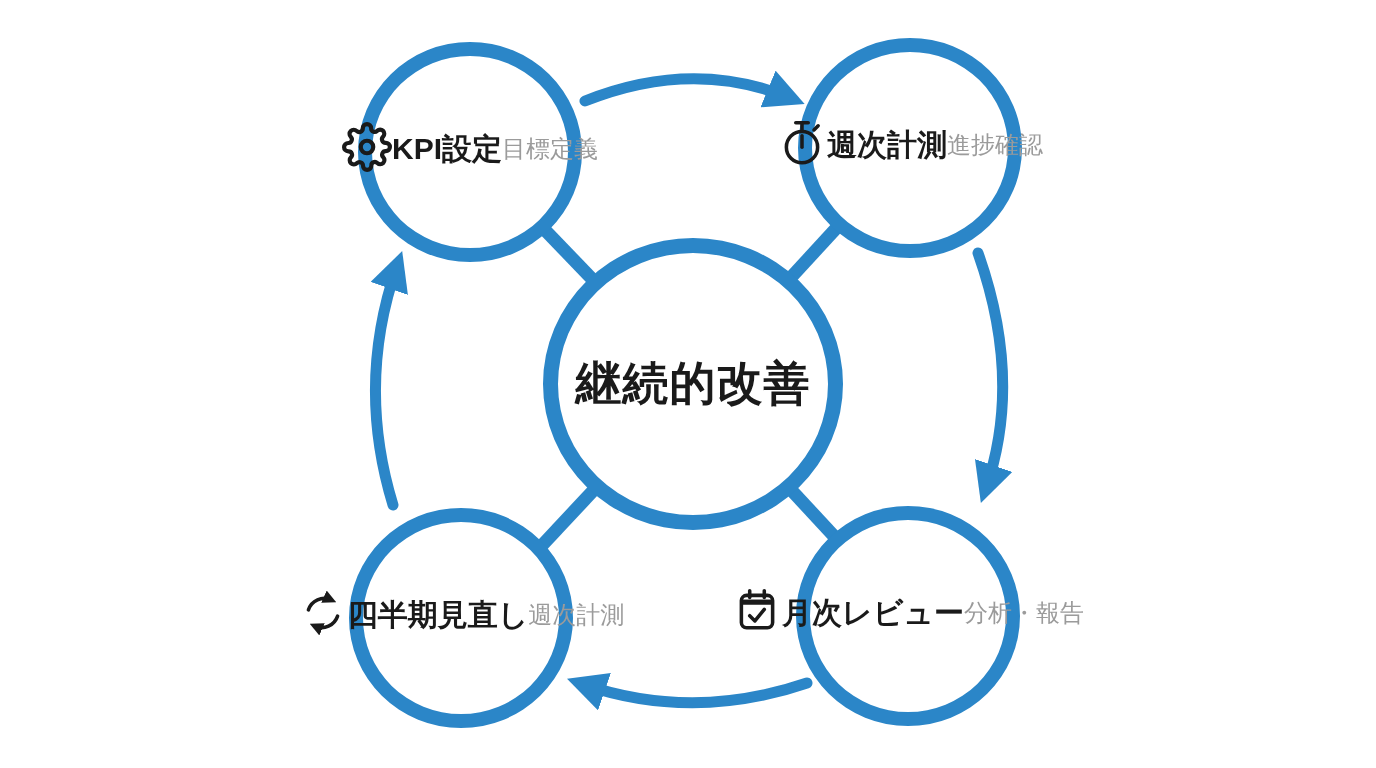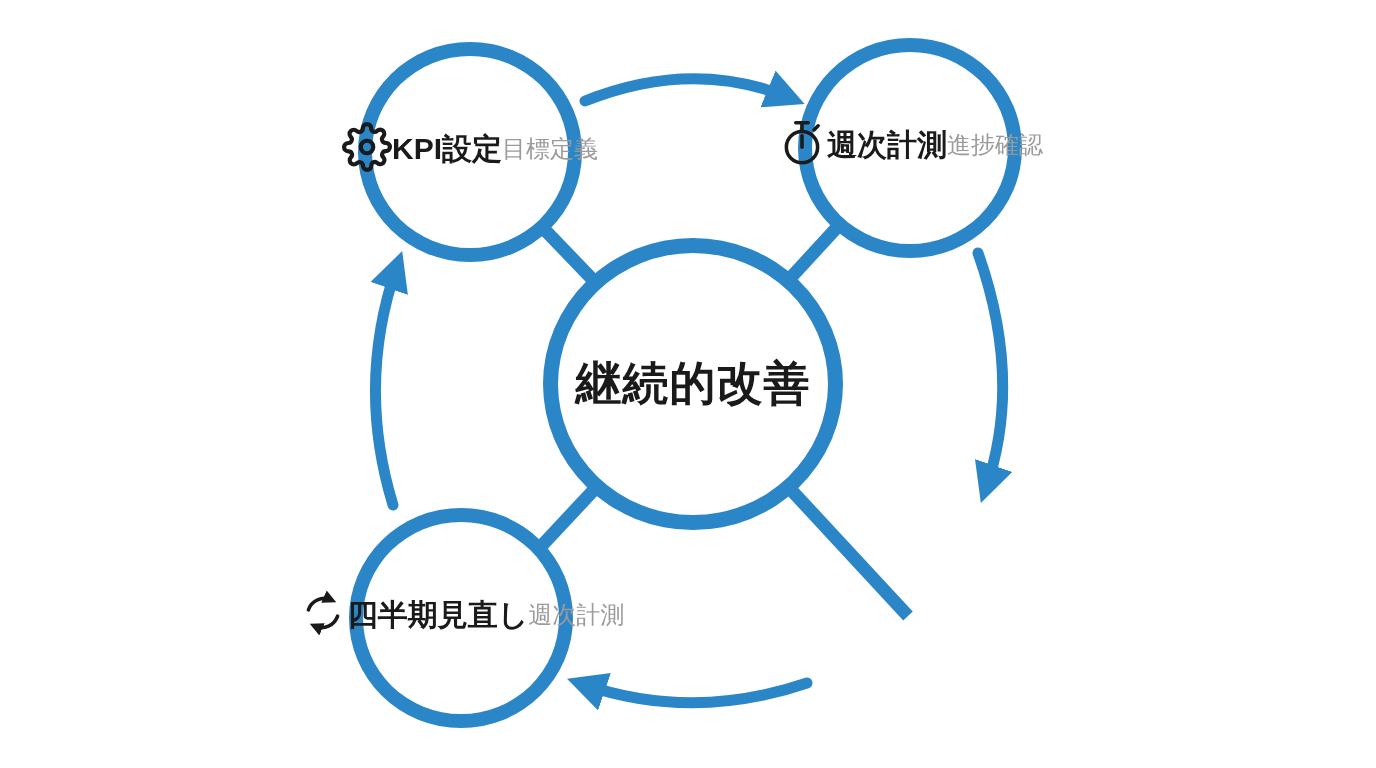--- a/index.html
+++ b/index.html
@@ -152,14 +152,25 @@
 
   <div class="node outer" id="node-quarterly">
     <svg class="icon" viewBox="0 0 48 48" stroke-width="3.4" aria-hidden="true">
       <path class="stroked" d="M 10 21 C 13 12 23 7.5 32 11.5" marker-end="url(#ah-black)"></path>
       <path class="stroked" d="M 38 27 C 35 36 25 40.5 16 36.5" marker-end="url(#ah-black)"></path>
     </svg>
     <div class="node-title">四半期見直し</div>
     <div class="node-subtitle">週次計測</div>
   </div>
 
+  <div class="node outer" id="node-monthly">
+    <svg class="icon" viewBox="0 0 48 48" stroke-width="3.4" aria-hidden="true">
+      <rect class="stroked" x="9" y="9" width="30" height="31" rx="5"></rect>
+      <rect class="filled" x="10.5" y="13" width="27" height="5"></rect>
+      <line class="stroked" x1="17" y1="4.5" x2="17" y2="11"></line>
+      <line class="stroked" x1="31" y1="4.5" x2="31" y2="11"></line>
+      <polyline class="stroked" points="17,28.5 22,33.5 31,22.5"></polyline>
+    </svg>
+    <div class="node-title">月次レビュー</div>
+    <div class="node-subtitle">分析・報告</div>
+  </div>
 
 </div>
 
 </body></html>

